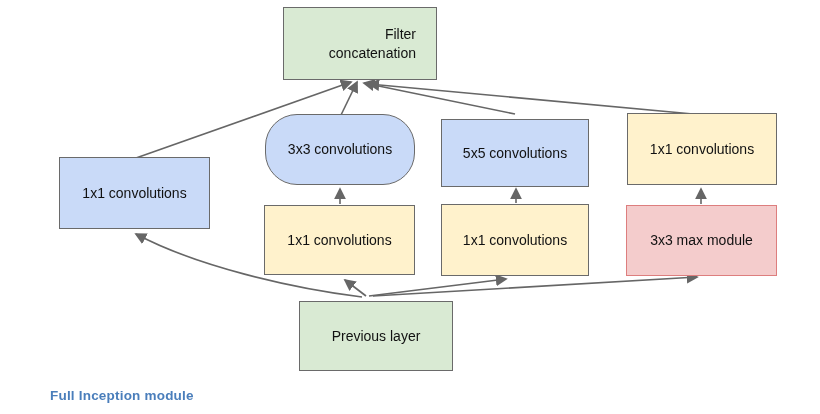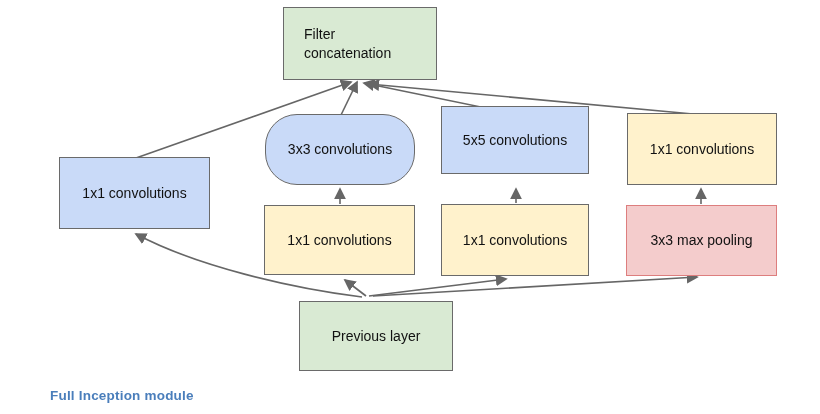--- a/index.html
+++ b/index.html
@@ -21,39 +21,39 @@
     top: 0;
     width: 820px;
     height: 414px;
     pointer-events: none;
   }
   .node {
     position: absolute;
     display: flex;
     align-items: center;
     justify-content: center;
-    text-align: left;
+    text-align: right;
     font-size: 14px;
     color: #111111;
     line-height: 1.35;
     box-sizing: border-box;
     border: 1.6px solid #6a6a6a;
     z-index: 2;
   }
   .node .label { display: block; }
   .green  { background: #d9ead3; }
   .blue   { background: #c9daf8; }
   .yellow { background: #fff2cc; }
   .red    { background: #f4cccc; border-color: #dd7e7e; }
 
   #box-filter-concat { left: 283px; top: 7px;   width: 154px; height: 73px; }
   #box-filter-concat .label { width: 112px; }
   #box-conv1x1-left  { left: 59px;  top: 157px; width: 151px; height: 72px; }
   #box-conv3x3       { left: 265px; top: 114px; width: 150px; height: 71px; border-radius: 32px; }
-  #box-conv5x5       { left: 441px; top: 106px; width: 148px; height: 68px; }
+  #box-conv5x5       { left: 441px; top: 119px; width: 148px; height: 68px; }
   #box-conv1x1-right { left: 627px; top: 113px; width: 150px; height: 72px; }
   #box-conv1x1-mid1  { left: 264px; top: 205px; width: 151px; height: 70px; }
   #box-conv1x1-mid2  { left: 441px; top: 204px; width: 148px; height: 72px; }
   #box-maxpool       { left: 626px; top: 205px; width: 151px; height: 71px; }
   #box-previous      { left: 283px; top: 301px; width: 154px; height: 70px; margin-left: 16px; }
 
   .caption {
     position: absolute;
     left: 22px;
     top: 388px;
@@ -115,21 +115,21 @@
 
   <div class="node yellow" id="box-conv1x1-mid1">
     <span class="label">1x1 convolutions</span>
   </div>
 
   <div class="node yellow" id="box-conv1x1-mid2">
     <span class="label">1x1 convolutions</span>
   </div>
 
   <div class="node red" id="box-maxpool">
-    <span class="label">3x3 max pooling</span>
+    <span class="label">3x3 max module</span>
   </div>
 
   <div class="node green" id="box-previous">
     <span class="label">Previous layer</span>
   </div>
 
   <div class="caption">Full Inception module</div>
 
 </div>
 

